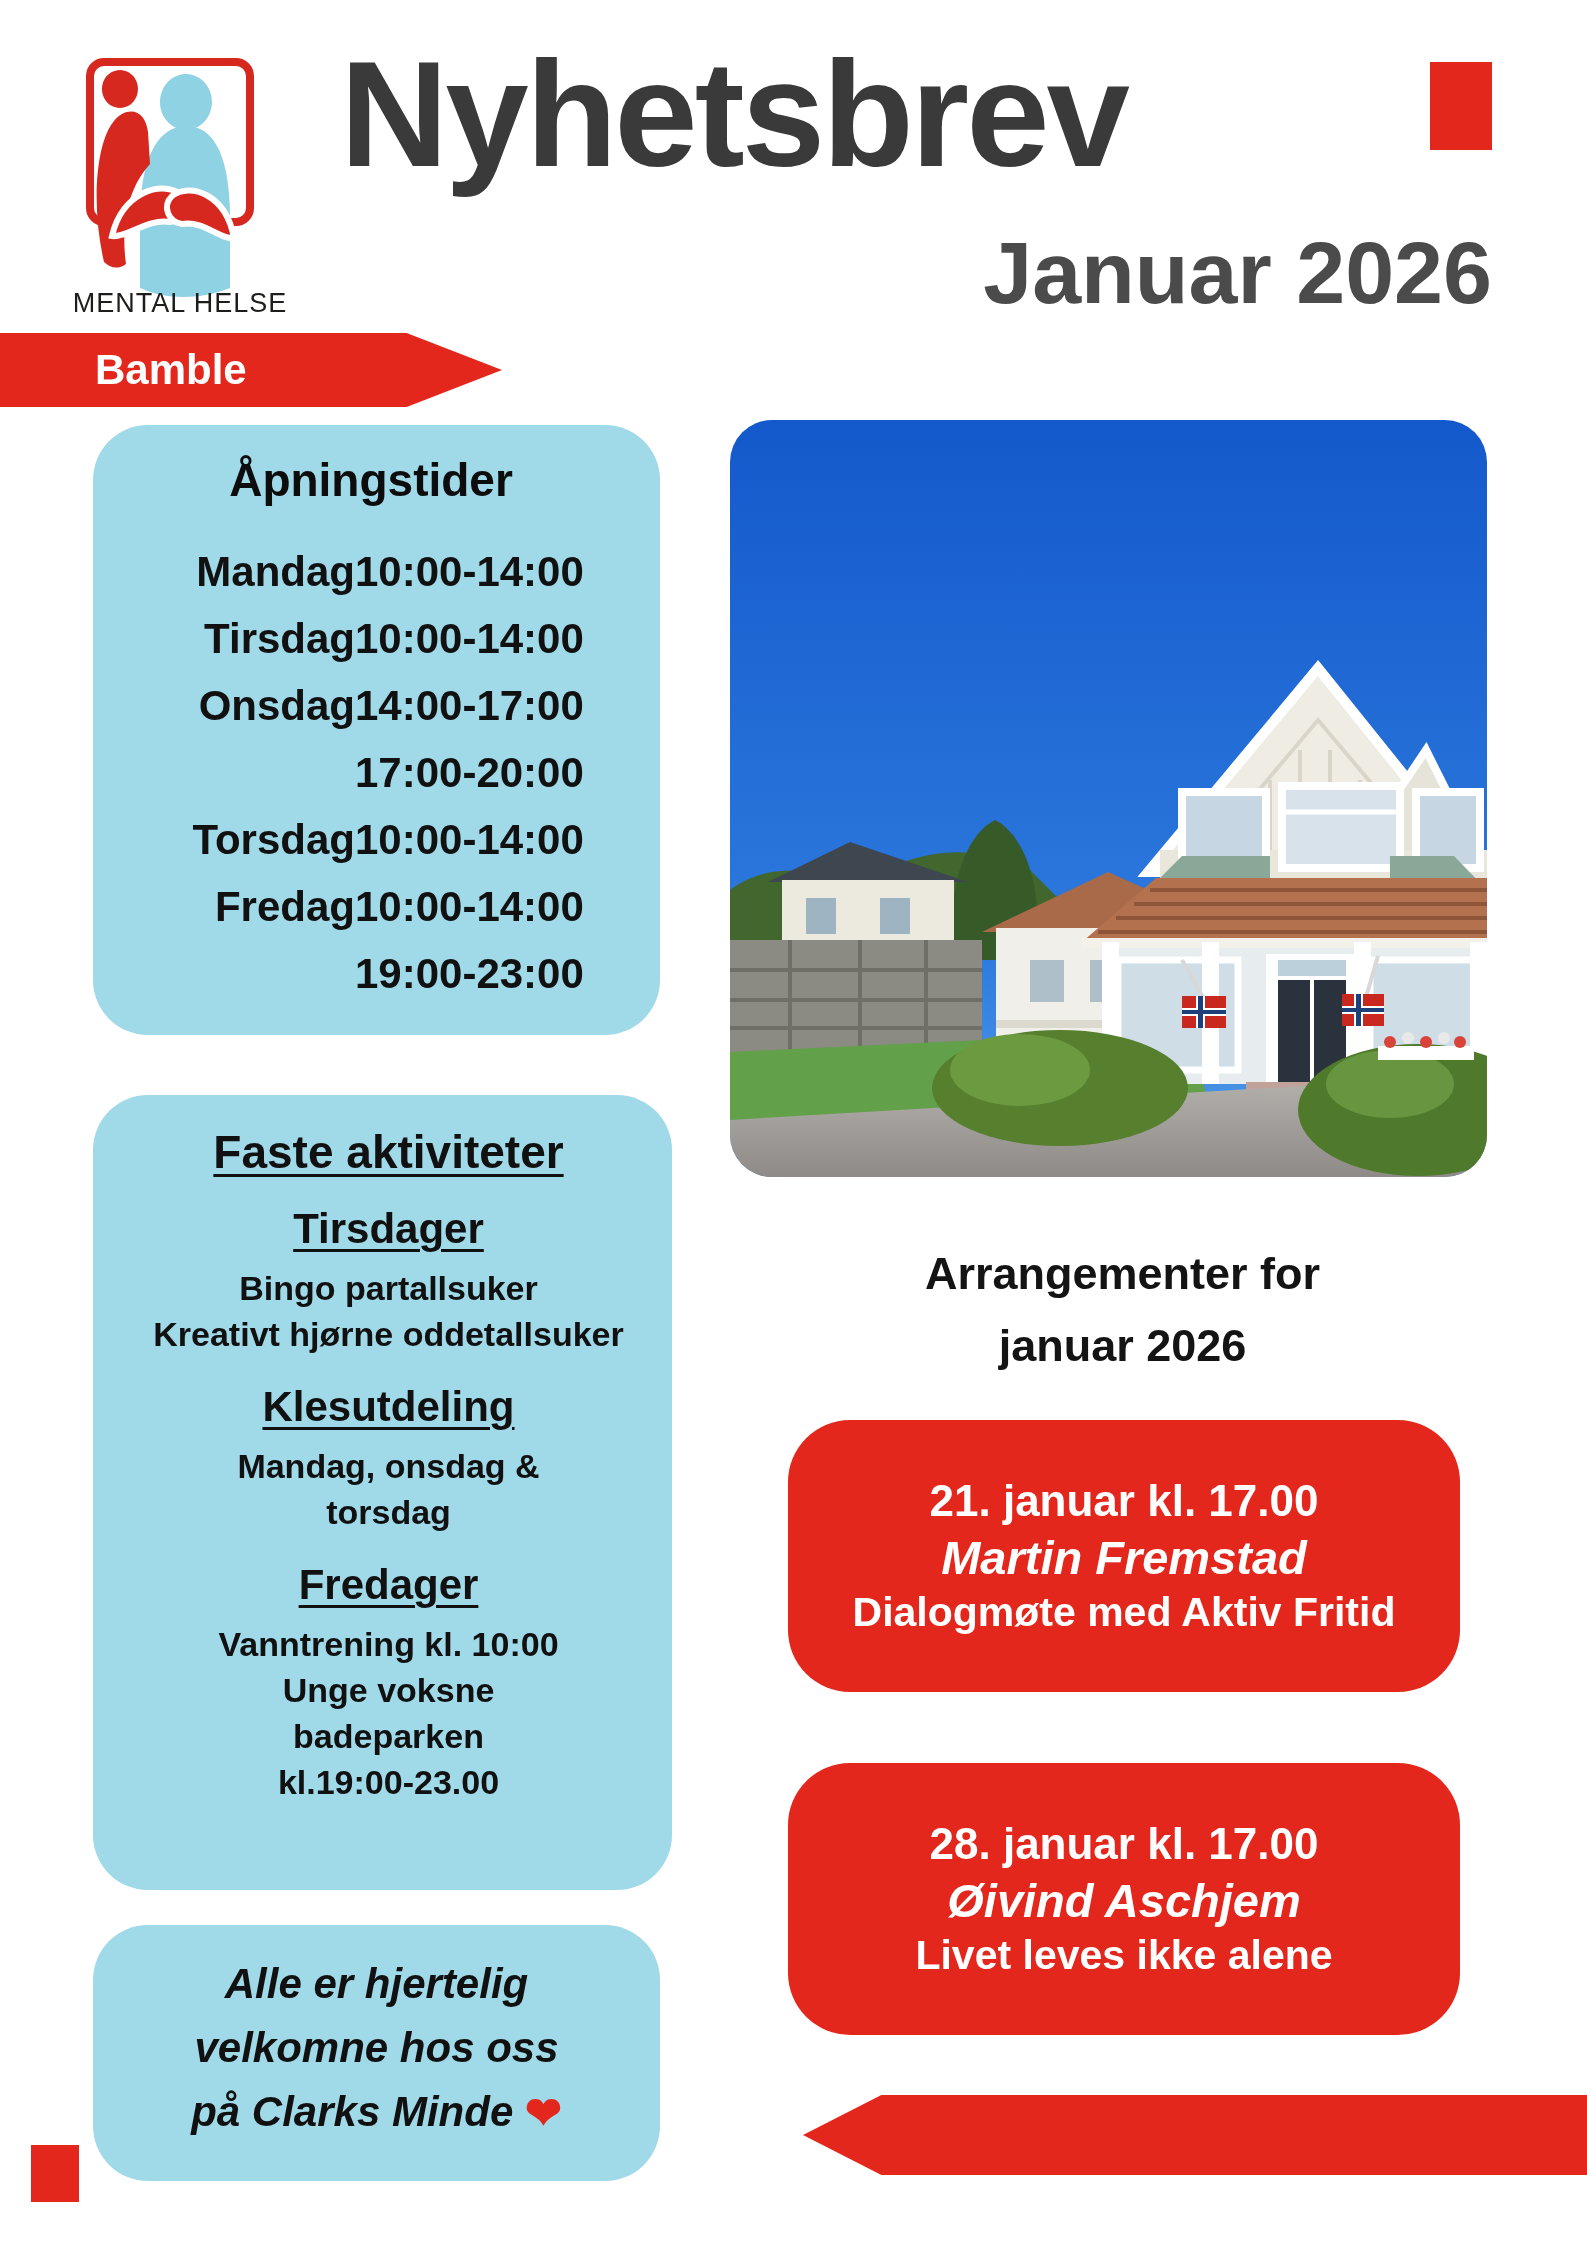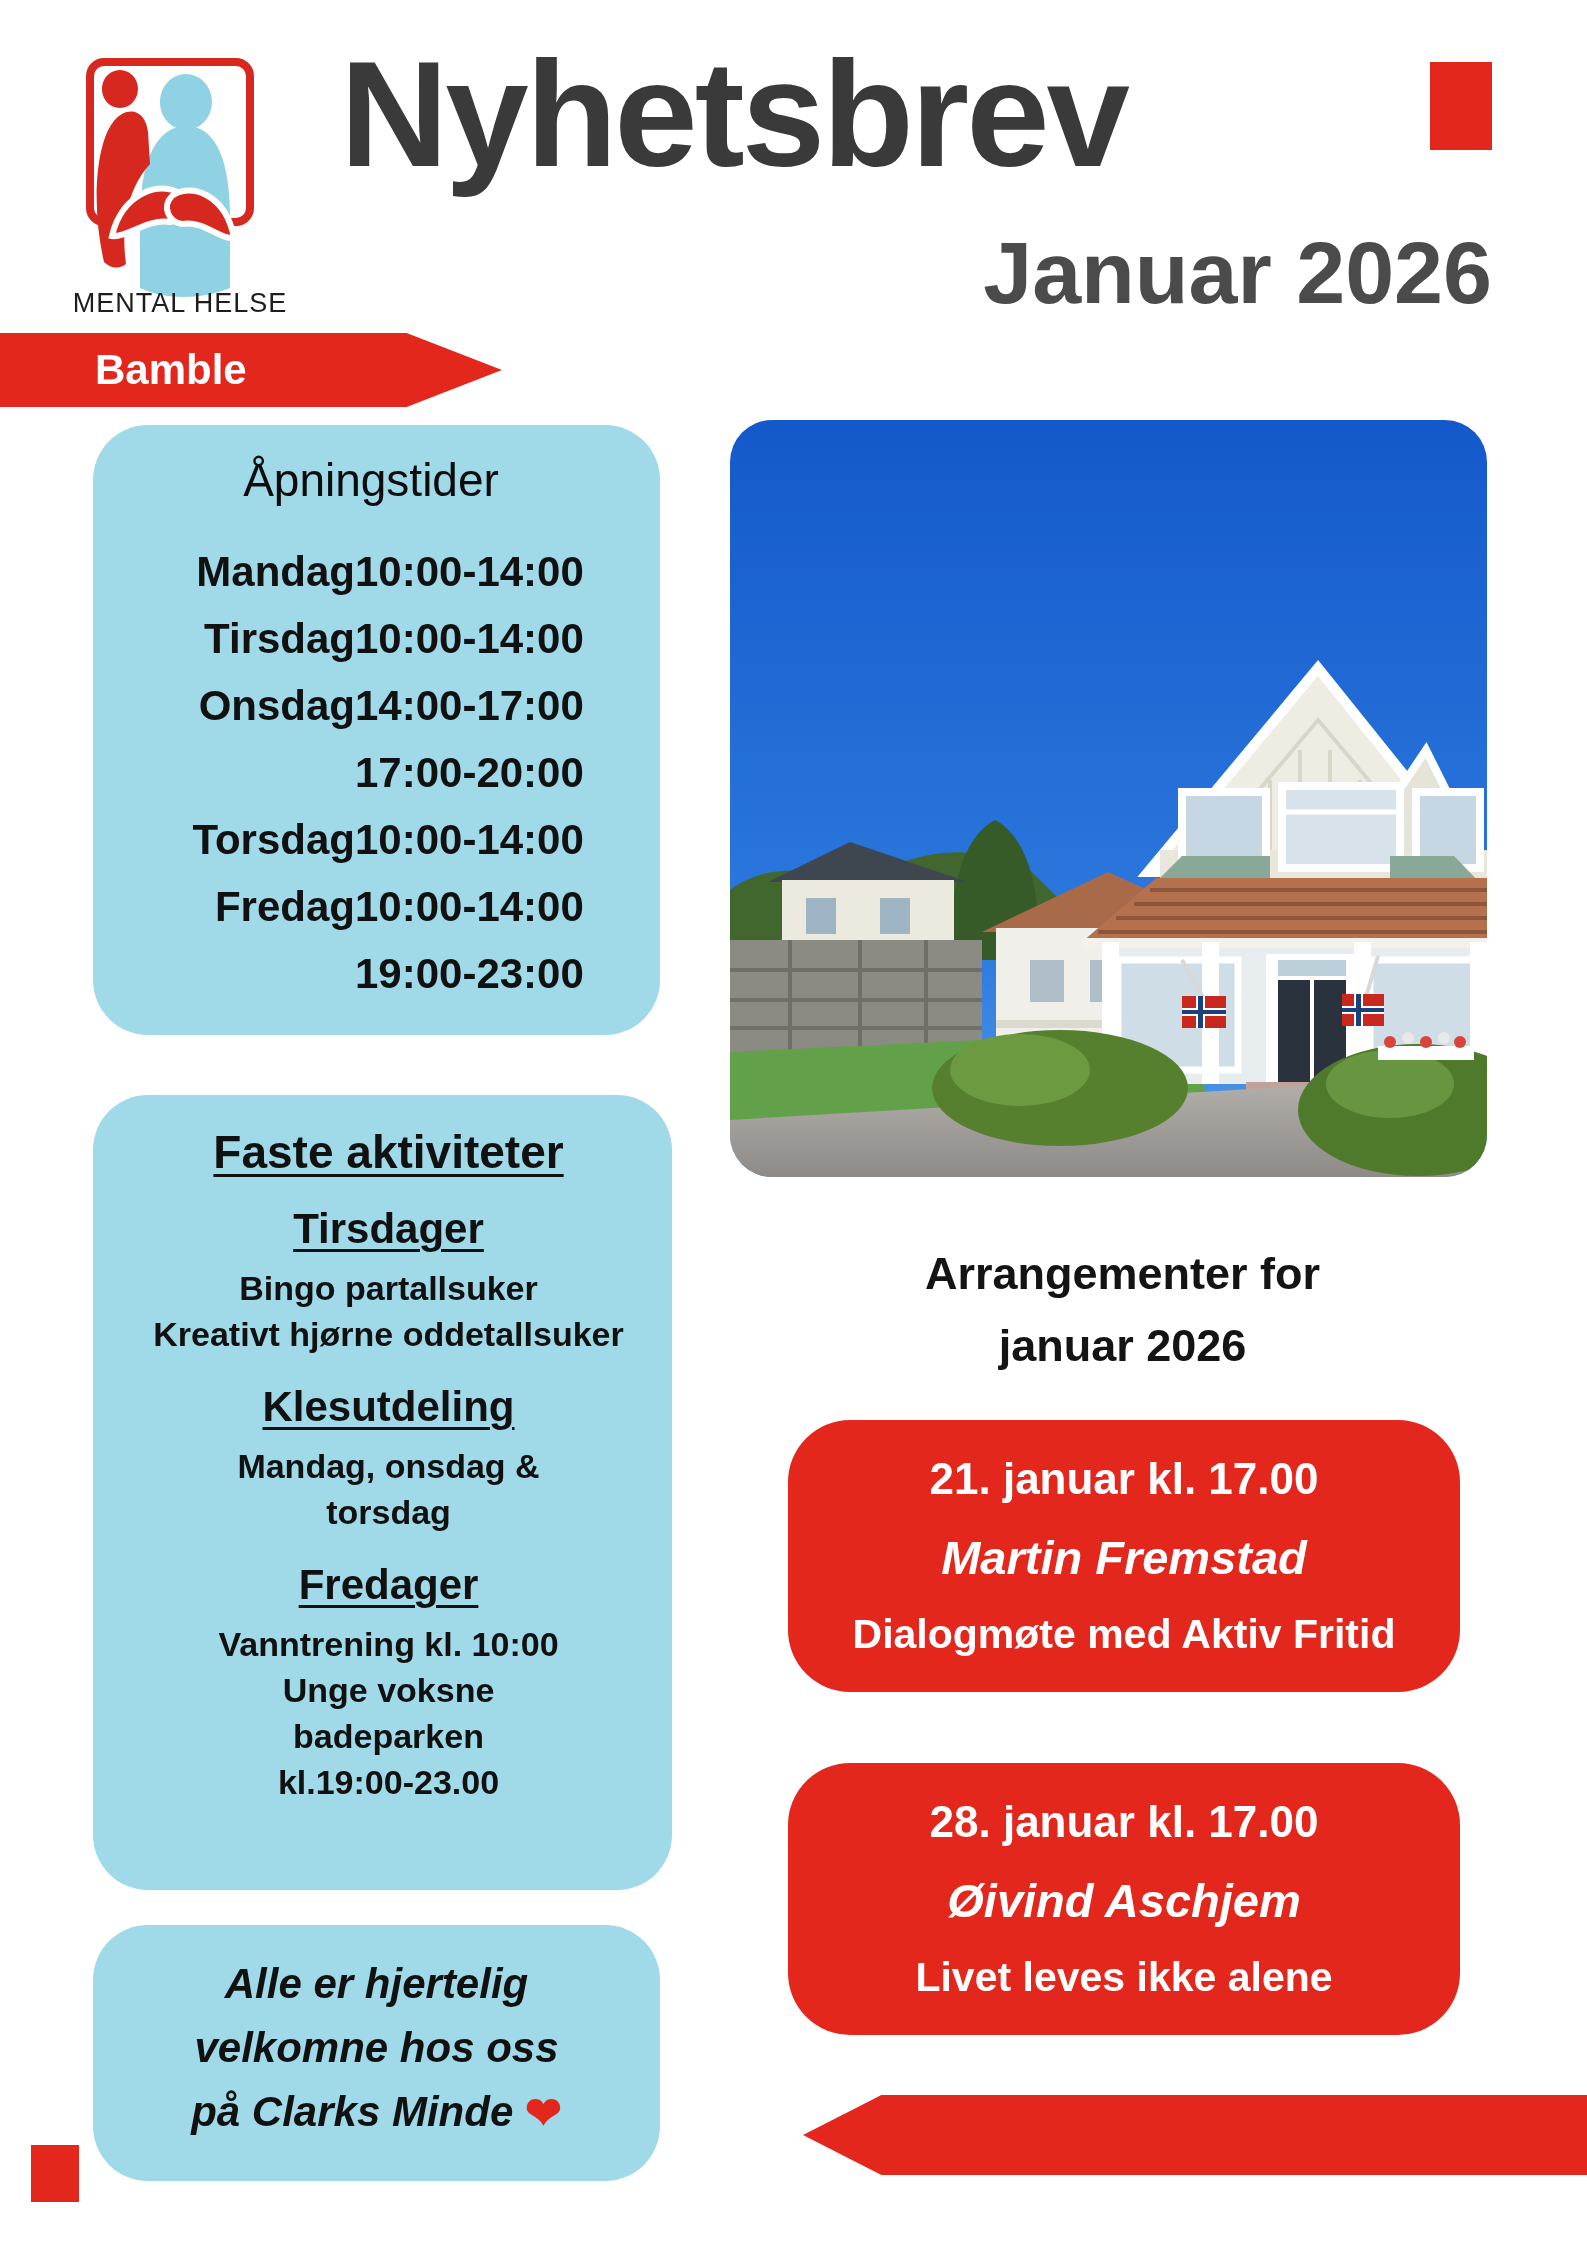--- a/index.html
+++ b/index.html
@@ -24,21 +24,21 @@
         display:flex;align-items:center;}
   .banner span{color:#ffffff;font-size:42px;font-weight:700;padding-left:95px;}
 
   
   .card{position:absolute;left:93px;width:567px;background:#a0d9e8;border-radius:55px;
         text-align:center;}
   .card.opening{top:425px;height:610px;}
   .card.activities{top:1095px;height:795px;padding-left:12px;}
   .card.welcome{top:1925px;height:255px;}
 
-  .oh-title{margin:28px 11px 40px 0;font-size:46px;font-weight:400;color:#0d0d0d;}
+  .oh-title{margin:28px 11px 40px 0;font-size:46px;font-weight:700;color:#0d0d0d;}
   .oh-row{display:flex;text-align:right;padding-left:30px;margin-bottom:17px;line-height:50px;}
   .oh-day{width:232px;font-size:42px;font-weight:700;}
   .oh-time{font-size:42px;font-weight:700;}
 
   .act-title{margin:30px 0 0 0;font-size:46px;font-weight:700;text-decoration:underline;
         text-decoration-thickness:3px;text-underline-offset:6px;}
   .act-h{margin:26px 0 0 0;font-size:42px;font-weight:700;text-decoration:underline;
         text-decoration-thickness:3px;text-underline-offset:6px;}
   .act-line{font-size:34px;font-weight:700;line-height:46px;}
   .act-line.first{margin-top:12px;}
@@ -51,21 +51,21 @@
   
   .photo{position:absolute;left:730px;top:420px;width:757px;height:757px;border-radius:42px;
         overflow:hidden;}
   .photo svg{display:block;width:100%;height:100%;}
 
   
   .events-heading{position:absolute;left:760px;top:1238px;width:725px;text-align:center;
         font-size:45px;font-weight:800;color:#141414;line-height:72px;}
   .event-card{position:absolute;left:788px;width:672px;height:272px;background:#e3271d;
         border-radius:62px;color:#ffffff;text-align:center;display:flex;flex-direction:column;
-        justify-content:center;gap:26px;}
+        justify-content:center;gap:4px;}
   .event-card.e1{top:1420px;}
   .event-card.e2{top:1763px;}
   .event-datetime{font-size:44px;font-weight:700;}
   .event-speaker{font-size:47px;font-weight:700;font-style:italic;}
   .event-description{font-size:41px;font-weight:700;}
 
   
   .arrow-left{position:absolute;left:803px;top:2095px;width:784px;height:80px;background:#e3271d;
         clip-path:polygon(0 50%,10% 0,100% 0,100% 100%,10% 100%);}
 </style>

